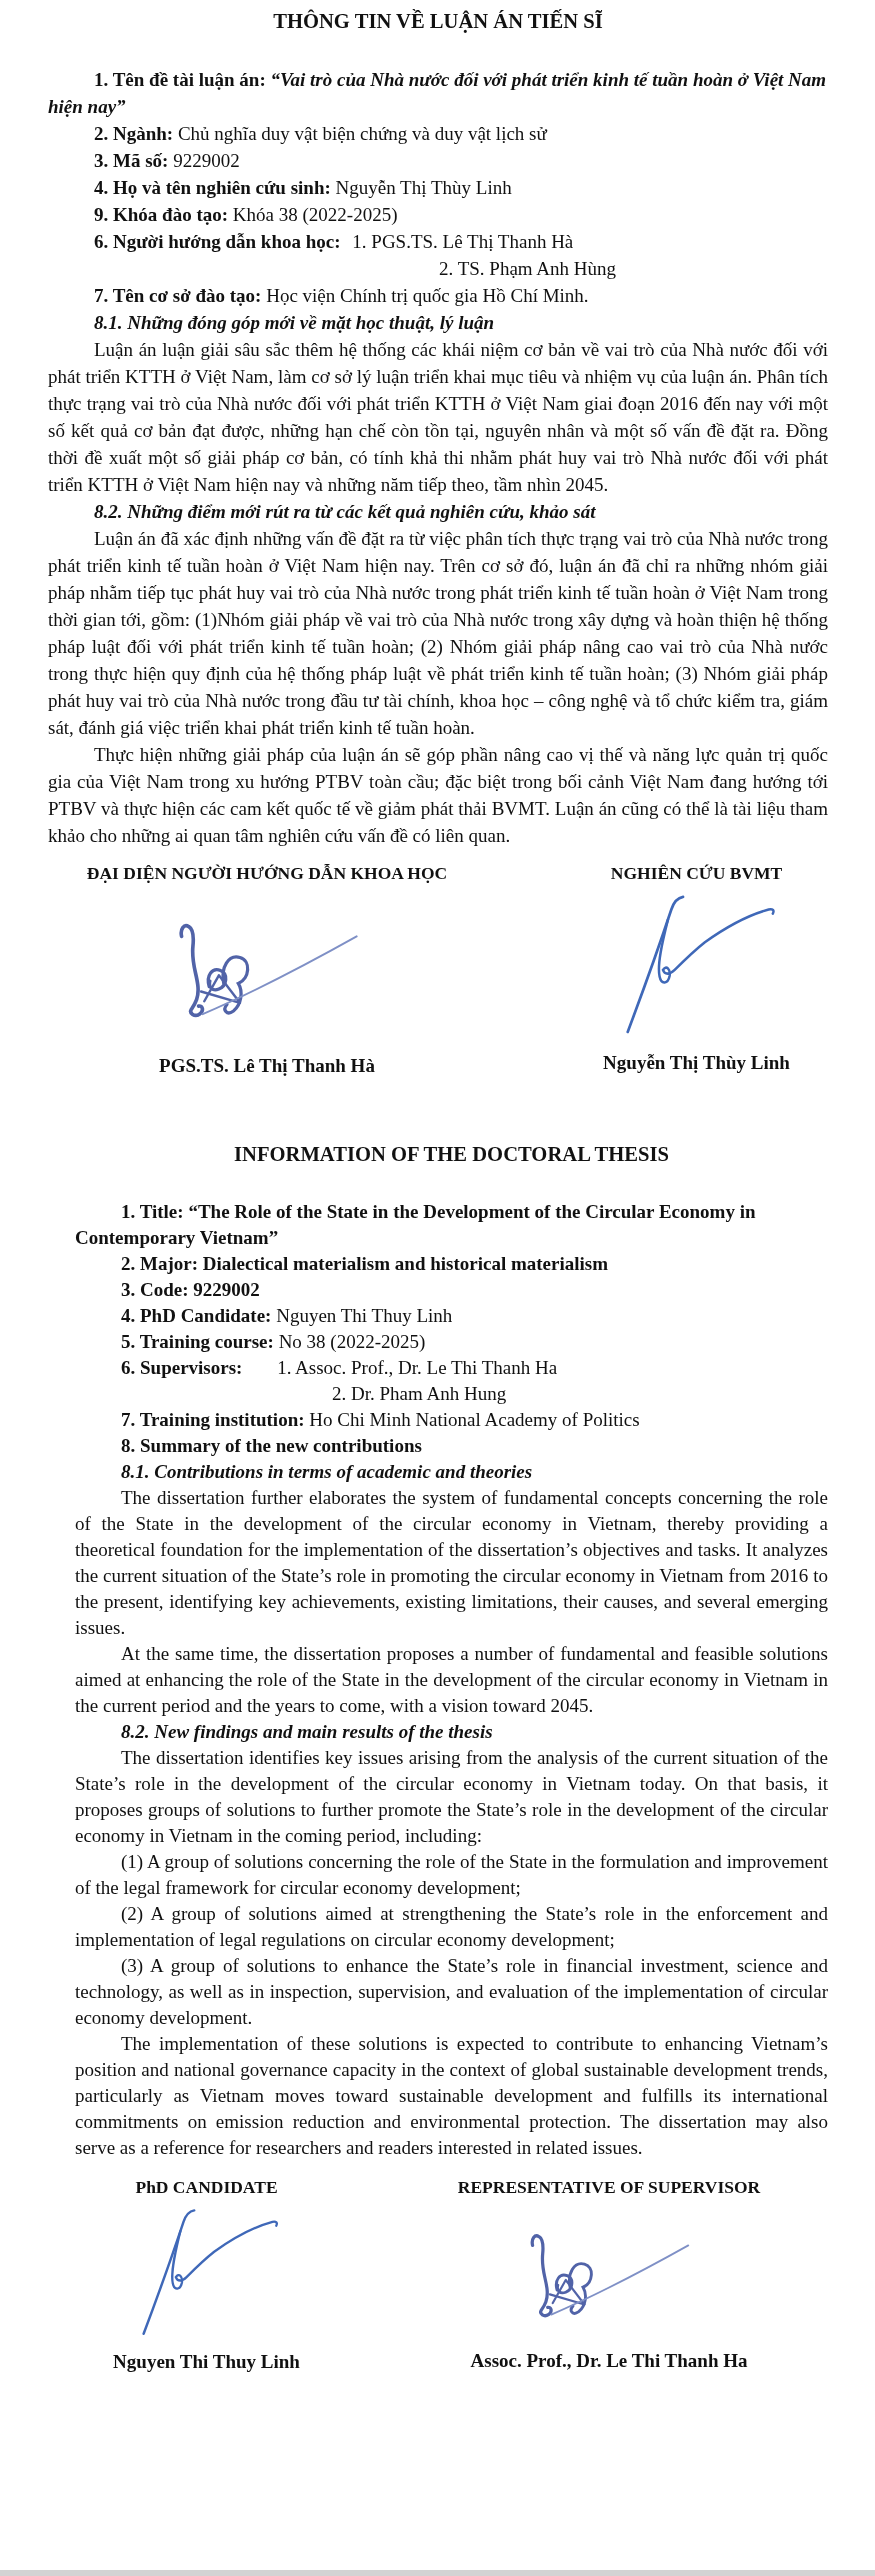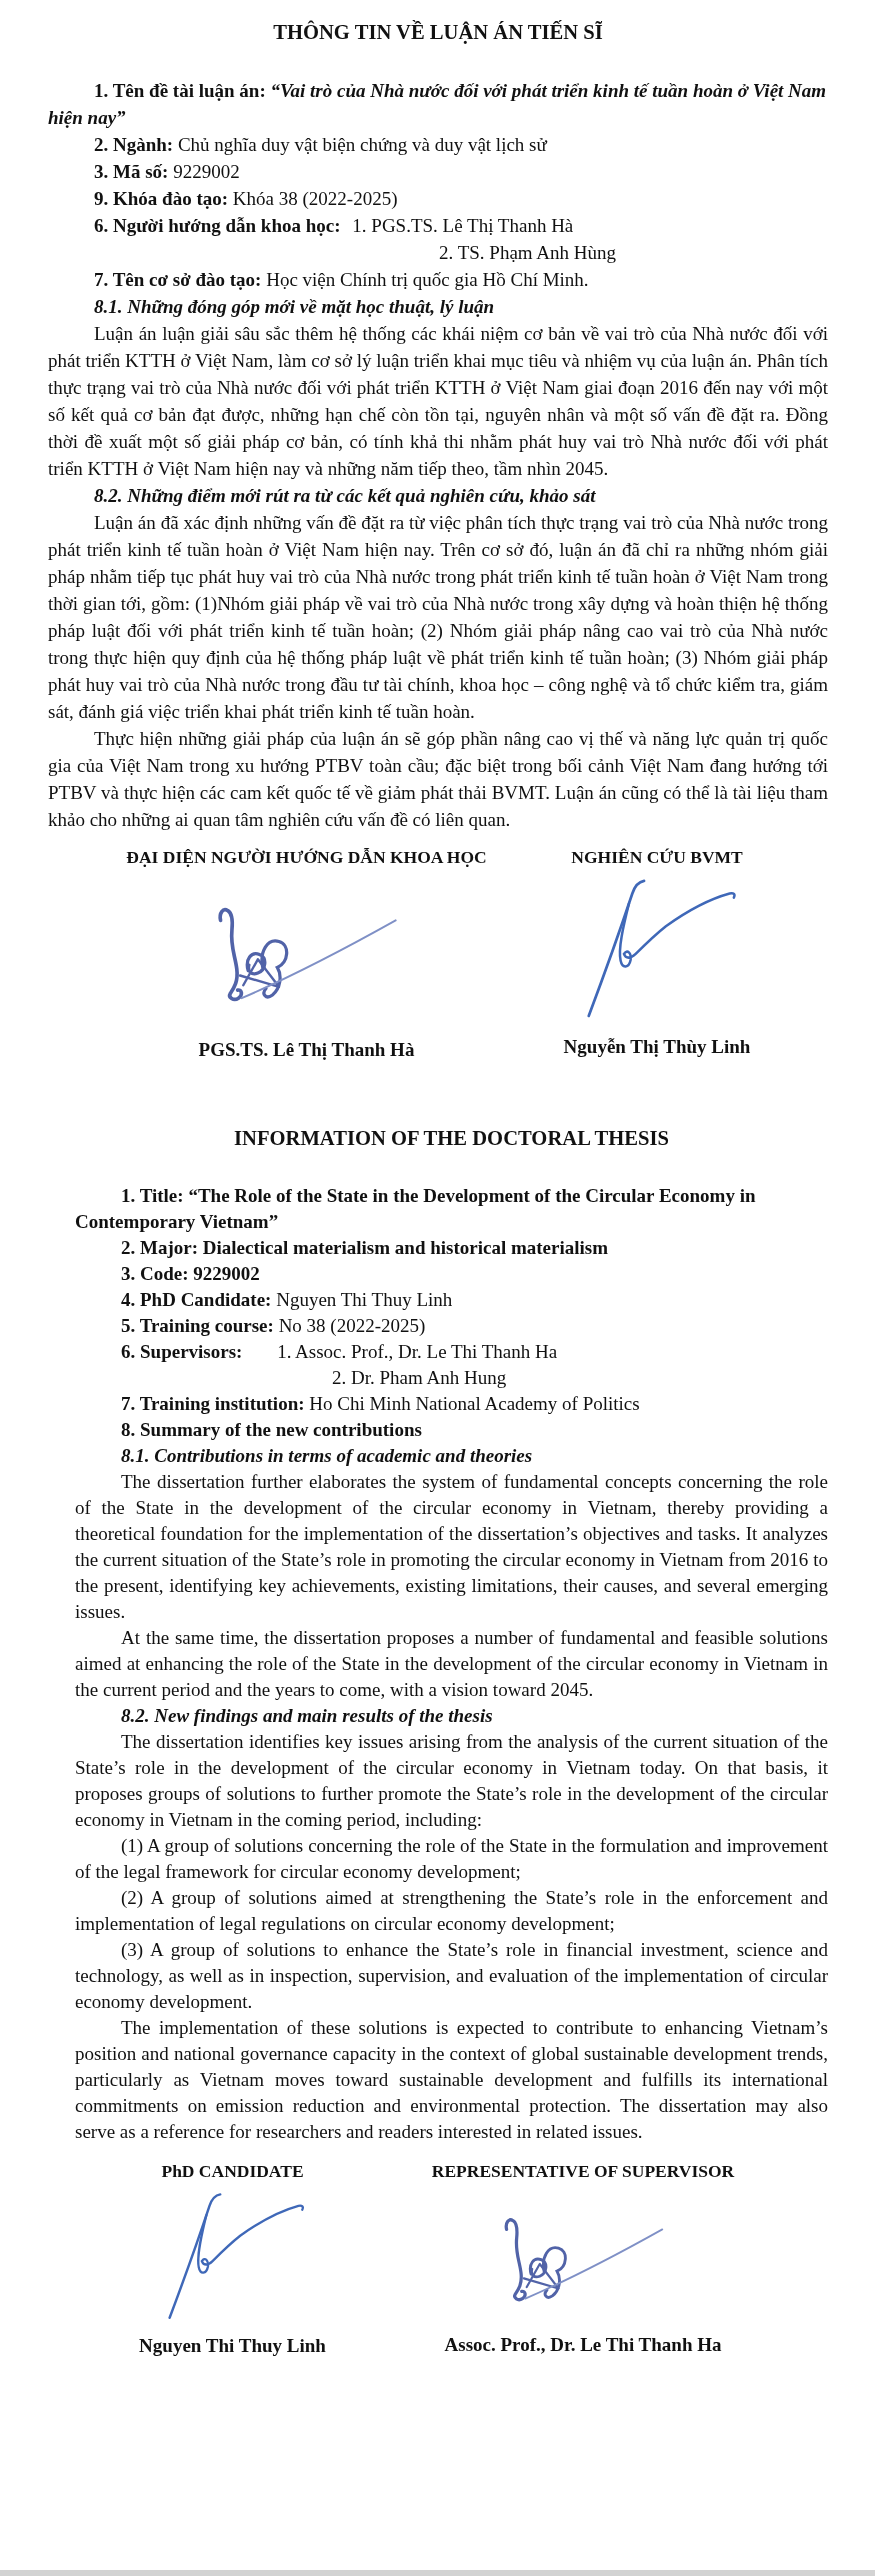--- a/index.html
+++ b/index.html
@@ -6,35 +6,35 @@
   .page{
     width:876px;height:2576px;box-sizing:border-box;
     background:#ffffff;color:#111111;position:relative;overflow:hidden;
     padding:0 48px;
     font-family:"Liberation Serif","DejaVu Serif",serif;
   }
   
   .vi{font-size:19px;line-height:27px;}
   .en{font-size:19px;line-height:26px;margin-left:27px;}
   .doc-title{text-align:center;font-weight:700;font-size:20.6px;line-height:26px;margin:0;}
-  .vi .doc-title{padding-top:19px;text-align:center;}
+  .vi .doc-title{padding-top:8px;text-align:center;}
   .en .doc-title{margin-top:63px;}
   .items{margin-top:32px;}
   .en .items{margin-top:32px;}
   p.item{margin:0;text-indent:46px;}
   p.para{margin:0;text-indent:46px;text-align:justify;}
   p.h8{margin:0;text-indent:46px;font-weight:700;font-style:italic;}
   .b{font-weight:700;}
   .bi{font-weight:700;font-style:italic;}
   .v-sub{display:block;margin-left:345px;}
   .e-sub{display:block;margin-left:211px;}
   .gap-vi{margin-left:7px;}
   .gap-en{margin-left:30px;}
   
-  .sig-row{display:flex;justify-content:center;align-items:flex-start;}
+  .sig-row{display:flex;justify-content:space-between;align-items:flex-start;}
   .vi .sig-row{margin-top:14px;}
   .en .sig-row{margin-top:16px;}
   .sig-col{display:flex;flex-direction:column;align-items:center;text-align:center;}
   .sig-col.left{width:438px;}
   .sig-col.right{width:263px;}
   .sig-role{font-weight:700;font-size:17.5px;line-height:21px;white-space:nowrap;}
   .sig-img{margin-top:7px;}
   .sig-name{font-weight:700;font-size:19px;line-height:24.5px;margin-top:8.8px;white-space:nowrap;}
   .en .sig-name{margin-top:7px;}
   .bottom-strip{position:absolute;left:0;right:0;bottom:0;height:6.1px;background:#d3d3d3;}
@@ -44,20 +44,21 @@
 
 <div class="page">
 
   <section class="vi">
     <h1 class="doc-title">THÔNG TIN VỀ LUẬN ÁN TIẾN SĨ</h1>
 
     <div class="items">
       <p class="item"><span class="b">1. Tên đề tài luận án: </span><span class="bi">“Vai trò của Nhà nước đối với phát triển kinh tế tuần hoàn ở Việt Nam hiện nay”</span></p>
       <p class="item"><span class="b">2. Ngành: </span><span>Chủ nghĩa duy vật biện chứng và duy vật lịch sử</span></p>
       <p class="item"><span class="b">3. Mã số: </span><span>9229002</span></p>
+      <p class="item"><span class="b">4. Họ và tên nghiên cứu sinh: </span><span>Nguyễn Thị Thùy Linh</span></p>
       <p class="item"><span class="b">9. Khóa đào tạo: </span><span>Khóa 38 (2022-2025)</span></p>
       <p class="item"><span class="b">6. Người hướng dẫn khoa học: </span><span class="gap-vi">1. PGS.TS. Lê Thị Thanh Hà</span><span class="v-sub">2. TS. Phạm Anh Hùng</span></p>
       <p class="item"><span class="b">7. Tên cơ sở đào tạo: </span><span>Học viện Chính trị quốc gia Hồ Chí Minh.</span></p>
       <p class="h8">8.1. Những đóng góp mới về mặt học thuật, lý luận</p>
       <p class="para">Luận án luận giải sâu sắc thêm hệ thống các khái niệm cơ bản về vai trò của Nhà nước đối với phát triển KTTH ở Việt Nam, làm cơ sở lý luận triển khai mục tiêu và nhiệm vụ của luận án. Phân tích thực trạng vai trò của Nhà nước đối với phát triển KTTH ở Việt Nam giai đoạn 2016 đến nay với một số kết quả cơ bản đạt được, những hạn chế còn tồn tại, nguyên nhân và một số vấn đề đặt ra. Đồng thời đề xuất một số giải pháp cơ bản, có tính khả thi nhằm phát huy vai trò Nhà nước đối với phát triển KTTH ở Việt Nam hiện nay và những năm tiếp theo, tầm nhìn 2045.</p>
       <p class="h8">8.2. Những điểm mới rút ra từ các kết quả nghiên cứu, khảo sát</p>
       <p class="para">Luận án đã xác định những vấn đề đặt ra từ việc phân tích thực trạng vai trò của Nhà nước trong phát triển kinh tế tuần hoàn ở Việt Nam hiện nay. Trên cơ sở đó, luận án đã chỉ ra những nhóm giải pháp nhằm tiếp tục phát huy vai trò của Nhà nước trong phát triển kinh tế tuần hoàn ở Việt Nam trong thời gian tới, gồm: (1)Nhóm giải pháp về vai trò của Nhà nước trong xây dựng và hoàn thiện hệ thống pháp luật đối với phát triển kinh tế tuần hoàn; (2) Nhóm giải pháp nâng cao vai trò của Nhà nước trong thực hiện quy định của hệ thống pháp luật về phát triển kinh tế tuần hoàn; (3) Nhóm giải pháp phát huy vai trò của Nhà nước trong đầu tư tài chính, khoa học – công nghệ và tổ chức kiểm tra, giám sát, đánh giá việc triển khai phát triển kinh tế tuần hoàn.</p>
       <p class="para">Thực hiện những giải pháp của luận án sẽ góp phần nâng cao vị thế và năng lực quản trị quốc gia của Việt Nam trong xu hướng PTBV toàn cầu; đặc biệt trong bối cảnh Việt Nam đang hướng tới PTBV và thực hiện các cam kết quốc tế về giảm phát thải BVMT. Luận án cũng có thể là tài liệu tham khảo cho những ai quan tâm nghiên cứu vấn đề có liên quan.</p>
     </div>
 

